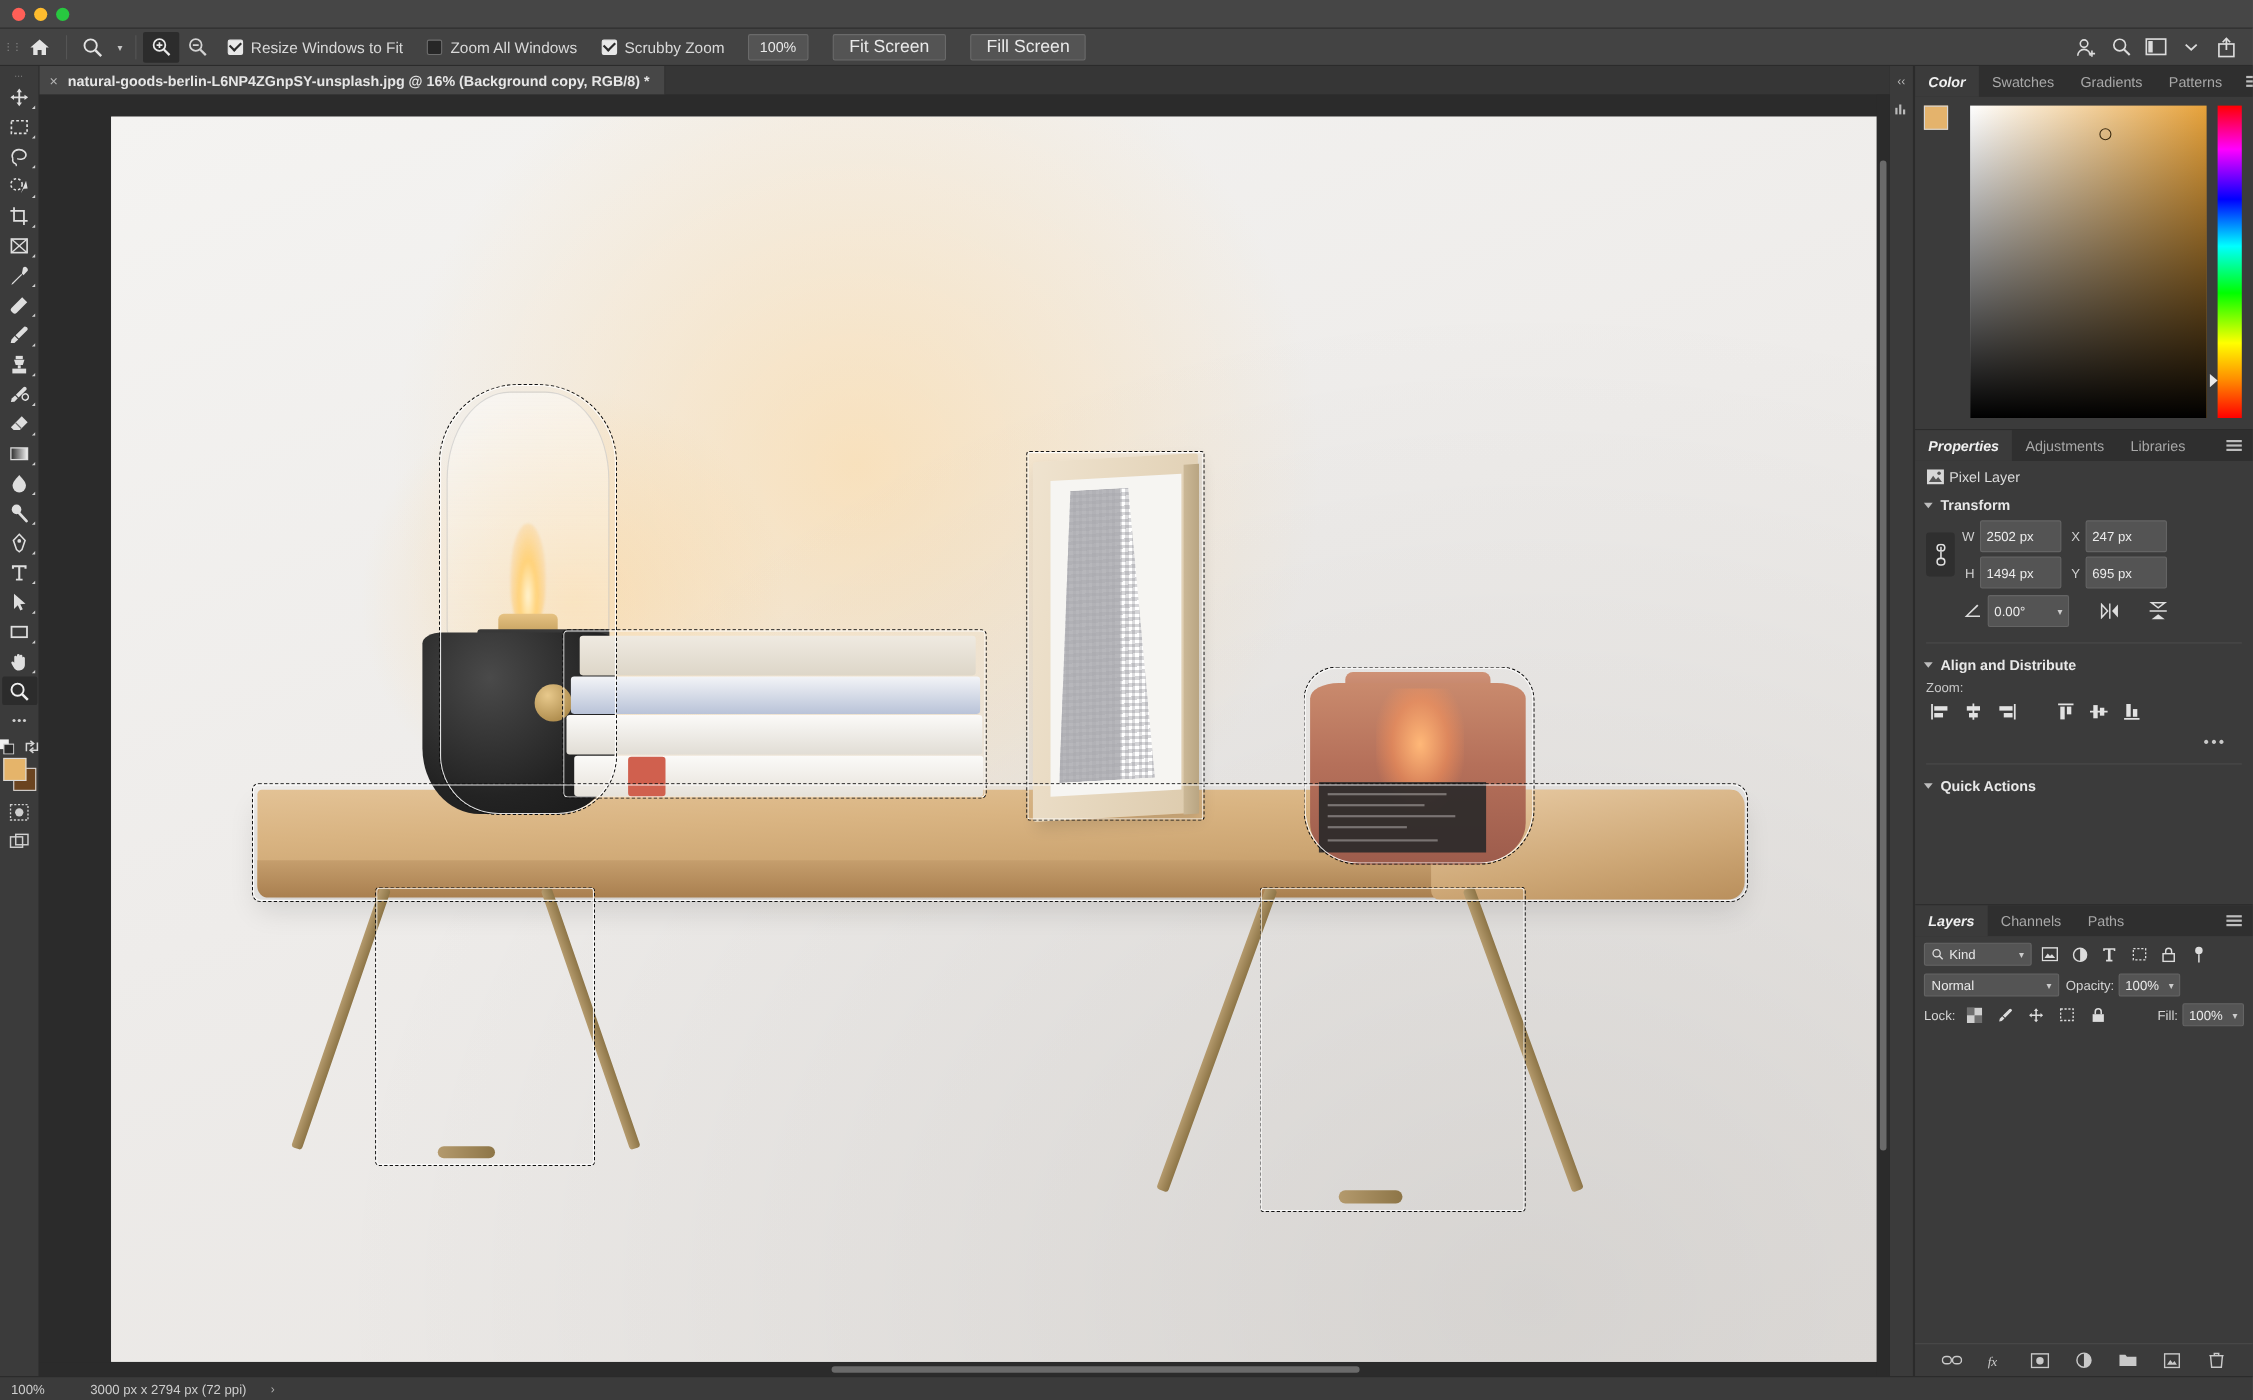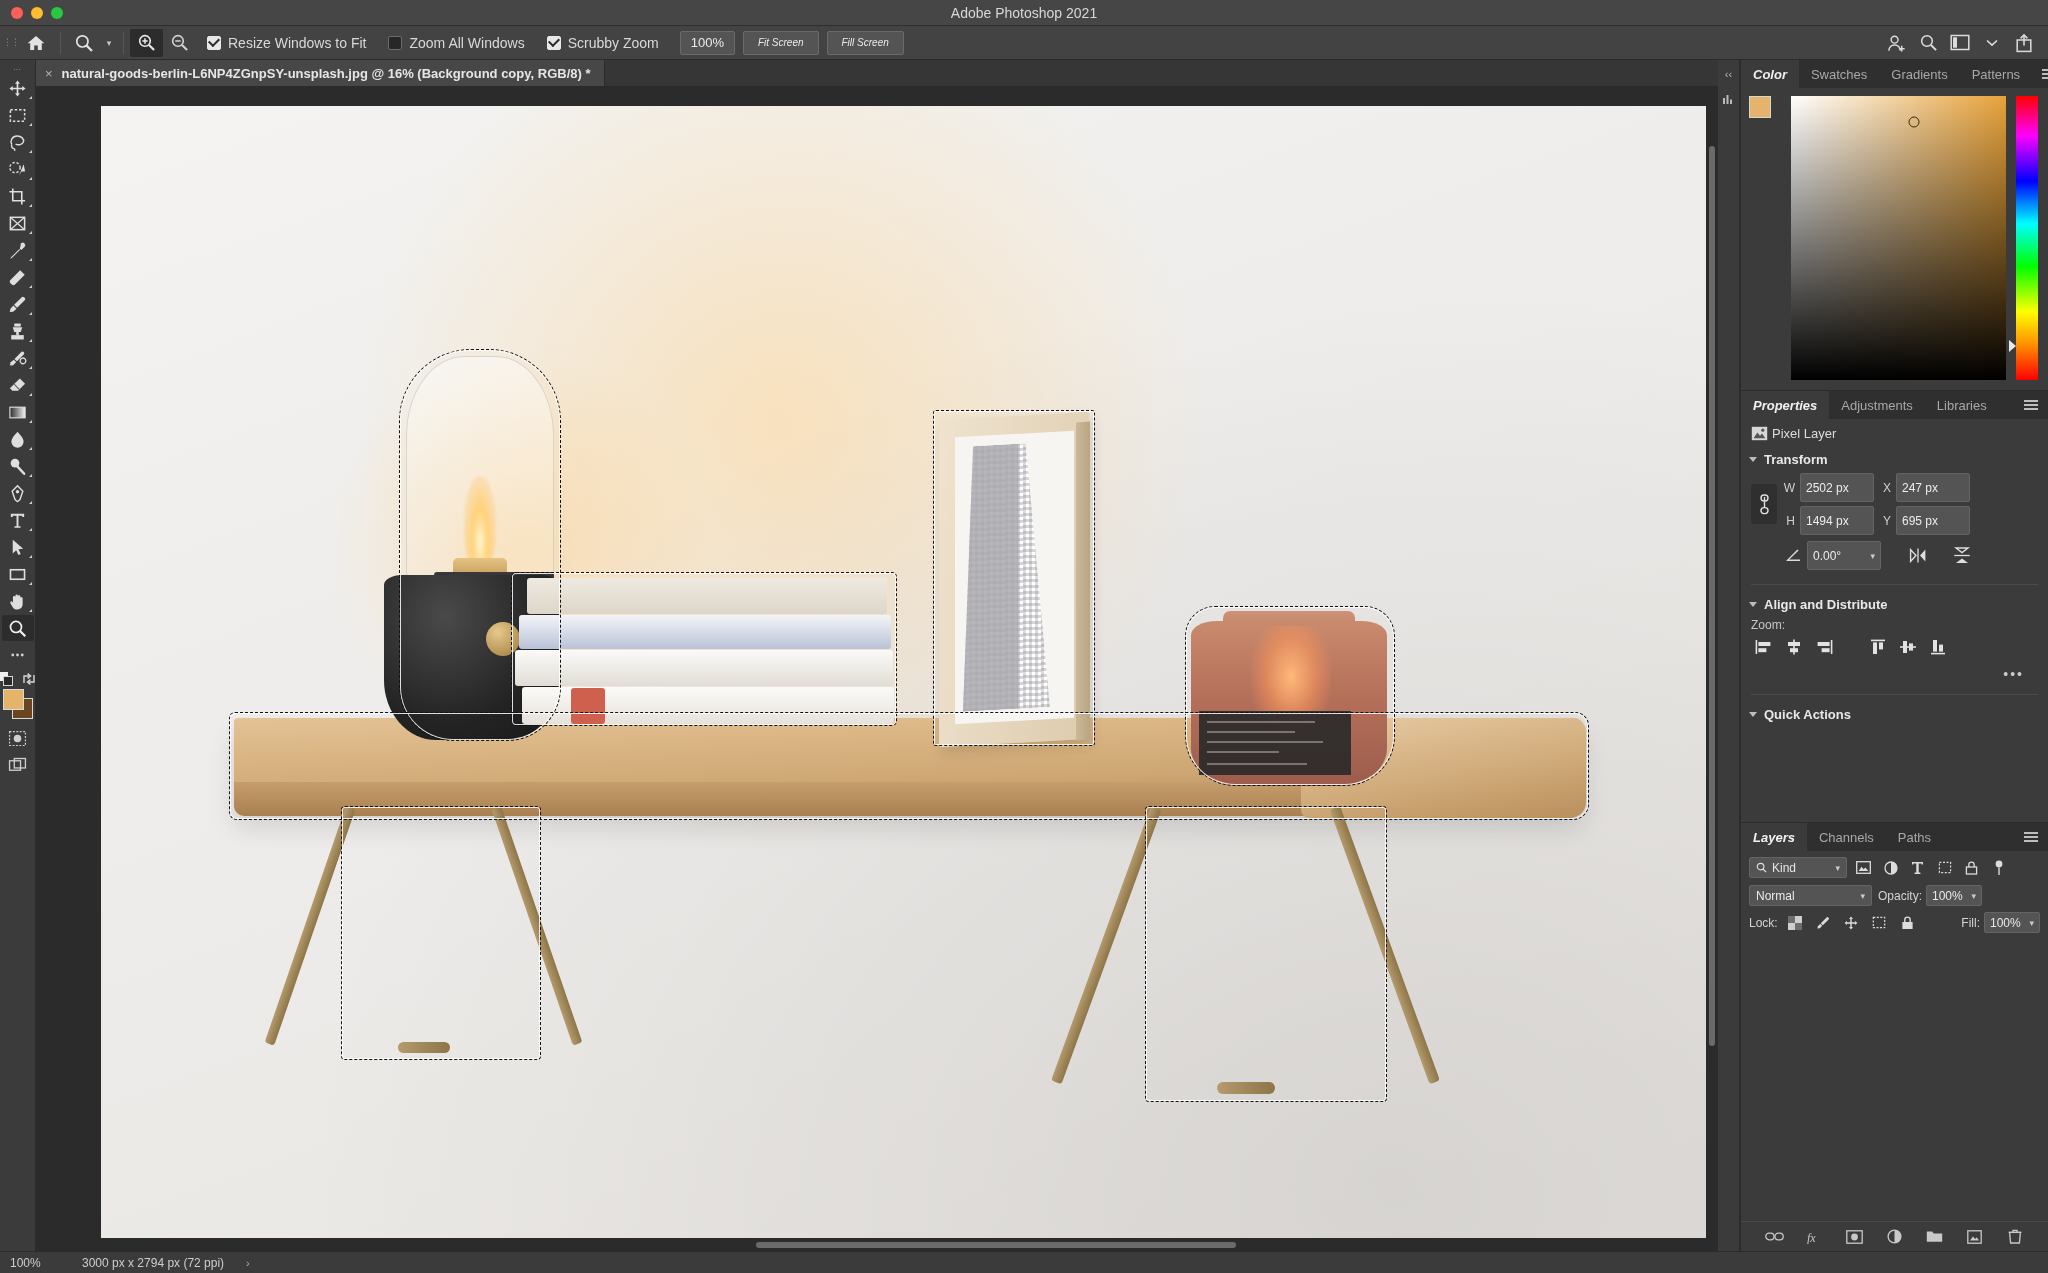--- a/index.html
+++ b/index.html
@@ -42,21 +42,21 @@
   .cbox { width:14px; height:14px; border-radius:2px; background:#272727; border:1px solid #6d6d6d;
     display:flex; align-items:center; justify-content:center; }
   .cbox.on { background:#e8e8e8; border-color:#e8e8e8; }
   .cbox.on::after { content:""; width:8px; height:5px; border-left:2px solid #2a2a2a;
     border-bottom:2px solid #2a2a2a; transform:rotate(-45deg) translate(1px,-1px); }
   .ob-field { background:#545454; border:1px solid #6a6a6a; border-radius:2px; height:24px;
     min-width:54px; display:flex; align-items:center; justify-content:center;
     padding:0 10px; font-size:13px; color:#eaeaea; margin-left:10px; cursor:text;}
   .ob-pill { background:#545454; border:1px solid #6a6a6a; border-radius:2px; height:24px;
     display:flex; align-items:center; justify-content:center; padding:0 14px;
-    font-size:10px; color:#eaeaea; margin-left:8px; cursor:pointer;font-style:italic; }
+    font-size:16px; color:#eaeaea; margin-left:22px; cursor:pointer; }
   .ob-right { margin-left:auto; display:flex; align-items:center; gap:4px; padding-right:10px; }
   .ob-ricon { width:28px; height:28px; display:flex; align-items:center; justify-content:center; cursor:pointer;}
 
   
   .body { flex:1 1 auto; display:flex; min-height:0; }
 
   
   .toolbar { width:36px; background:#3b3b3b; flex:0 0 36px;
     display:flex; flex-direction:column; align-items:center; padding-top:3px;
     border-right:1px solid #2b2b2b; }
@@ -252,21 +252,20 @@
 <body>
 
 <div class="app">
 
   <div class="titlebar">
     <div class="traffic">
       <div class="tl red"></div>
       <div class="tl yel"></div>
       <div class="tl grn"></div>
     </div>
-    <div class="apptitle">Adobe Photoshop 2021</div>
   </div>
 
   <div class="optionsbar">
     <div class="ob-grip">⋮⋮</div>
     <div class="ob-home">
       <svg width="20" height="18" viewBox="0 0 20 18">
           <path d="M10 2 L18.4 9.2 H15.8 V16 H11.8 V11.4 H8.2 V16 H4.2 V9.2 H1.6 Z" fill="#e3e3e3"></path>
         </svg>
     </div>
     <div class="ob-sep"></div>

